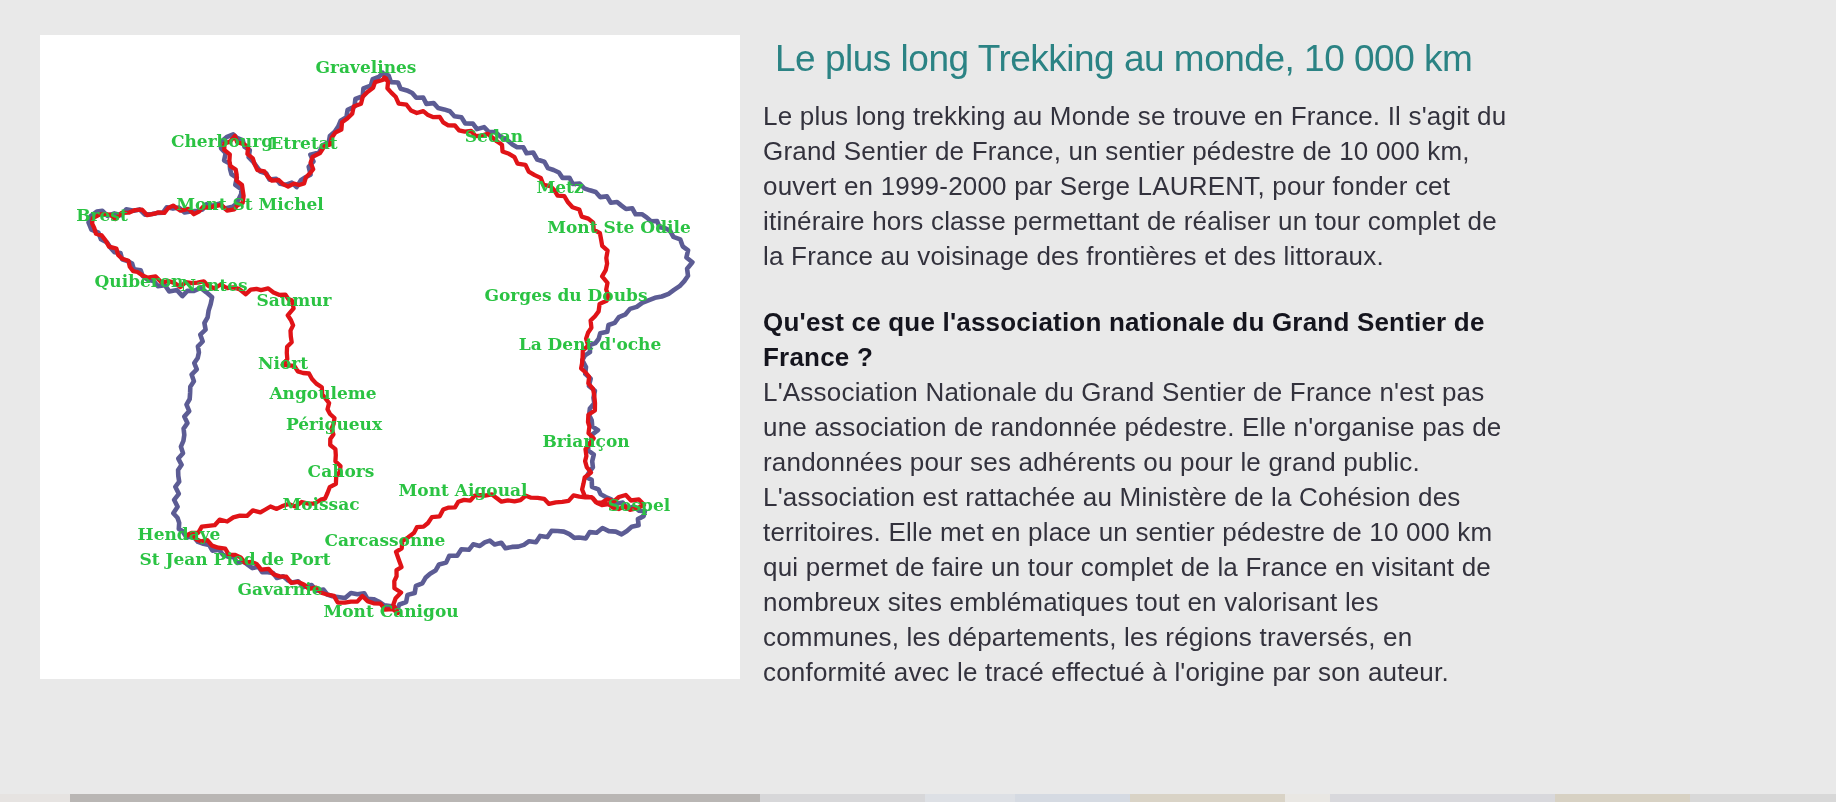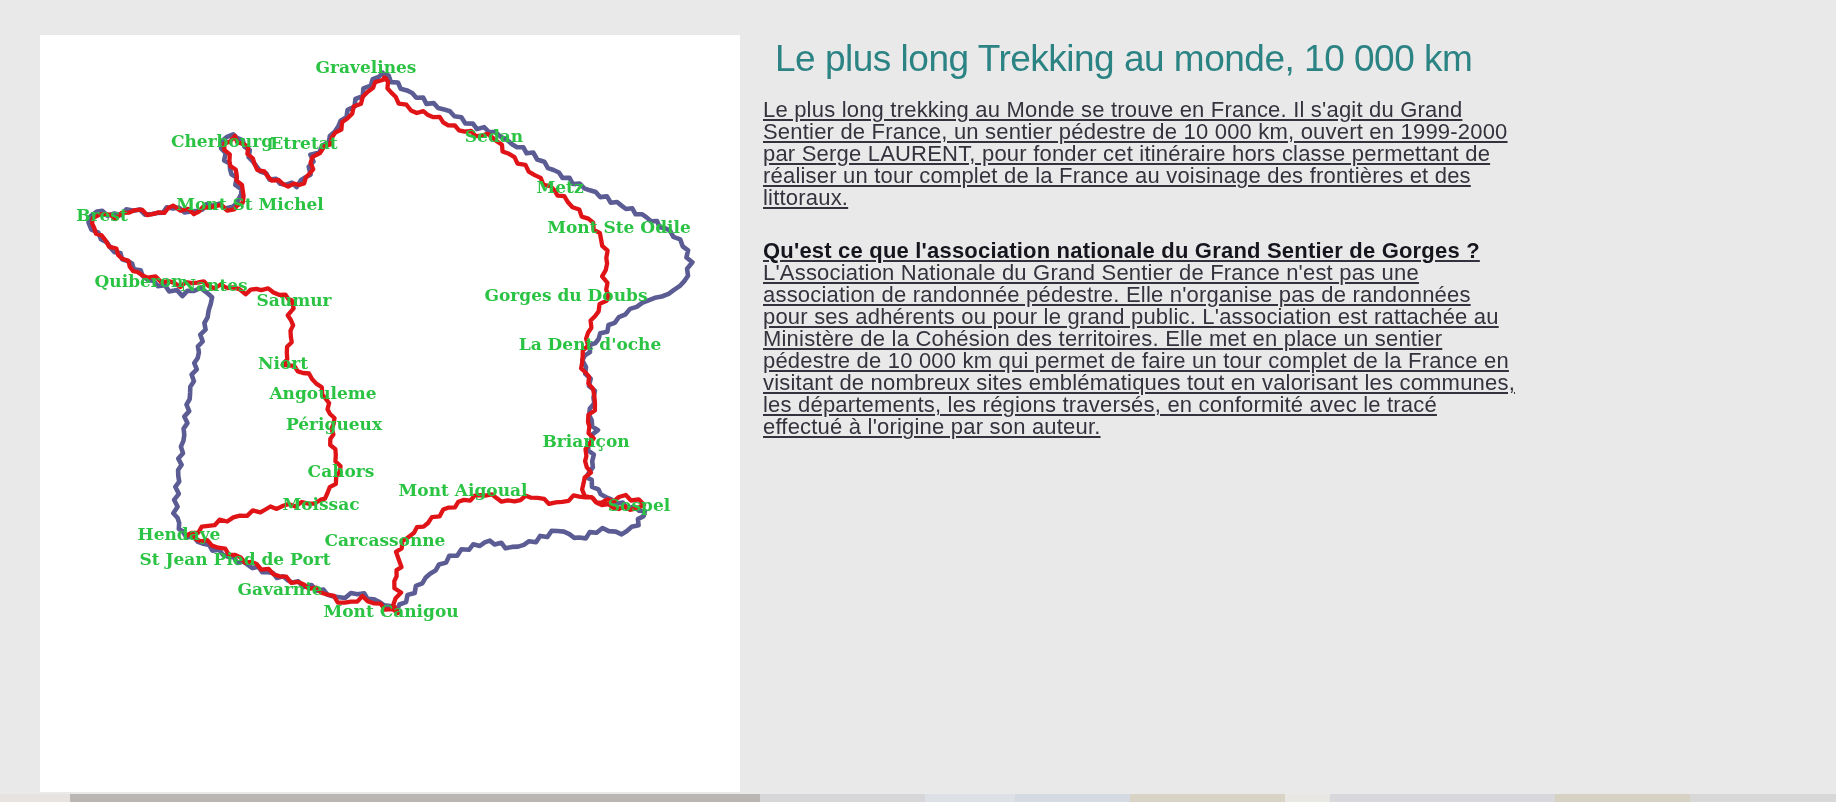--- a/index.html
+++ b/index.html
@@ -4,42 +4,41 @@
 <style>
   html,body{margin:0;padding:0;}
   body{
     width:1836px;height:802px;
     background:#e9e9e9;
     font-family:"Liberation Sans",sans-serif;
     position:relative;overflow:hidden;
   }
   .map-panel{
     position:absolute;left:40px;top:35px;
-    width:700px;height:757px;
+    width:700px;height:644px;
     background:#ffffff;
   }
   .map-panel svg{display:block;width:700px;height:640px;}
   .map-label{
     font-family:"DejaVu Serif","Liberation Serif",serif;
     font-weight:bold;font-size:17px;
   }
   .route{fill:none;stroke-linecap:round;stroke-linejoin:round;}
   .article{
     position:absolute;left:763px;top:36px;width:757px;
   }
   .page-title{
     font-size:37px;font-weight:400;line-height:1.25;
     letter-spacing:-0.5px;
     margin:0 0 17px 12px;
     color:#2b8384;
   }
   .body-text{
-    font-size:22px;line-height:22px;letter-spacing:0.2px;
+    font-size:26px;line-height:35px;letter-spacing:0.2px;
     color:#33323d;
-    text-decoration:underline;
   }
   .body-text p{margin:0;}
   .para-lead{margin-bottom:31px !important;}
   .question{font-weight:bold;color:#15151e;}
   .bottom-strip{
     position:absolute;left:0;top:794px;width:1836px;height:8px;
     display:flex;
   }
   .bottom-strip div{height:8px;}
 </style>
@@ -76,21 +75,21 @@
       <text x="195" y="525" class="map-label" fill="#2bc343" text-anchor="middle" dominant-baseline="middle">St Jean Pied de Port</text>
       <text x="240" y="555" class="map-label" fill="#2bc343" text-anchor="middle" dominant-baseline="middle">Gavarnie</text>
       <text x="351" y="577" class="map-label" fill="#2bc343" text-anchor="middle" dominant-baseline="middle">Mont Canigou</text>
     </svg>
 </div>
 
 <div class="article">
   <h1 class="page-title">Le plus long Trekking au monde, 10 000 km</h1>
   <div class="body-text">
     <p class="para-lead">Le plus long trekking au Monde se trouve en France. Il s'agit du Grand Sentier de France, un sentier pédestre de 10 000 km, ouvert en 1999-2000 par Serge LAURENT, pour fonder cet itinéraire hors classe permettant de réaliser un tour complet de la France au voisinage des frontières et des littoraux.</p>
-    <p class="question">Qu'est ce que l'association nationale du Grand Sentier de Gorges ?</p>
+    <p class="question">Qu'est ce que l'association nationale du Grand Sentier de France ?</p>
     <p>L'Association Nationale du Grand Sentier de France n'est pas une association de randonnée pédestre. Elle n'organise pas de randonnées pour ses adhérents ou pour le grand public. L'association est rattachée au Ministère de la Cohésion des territoires. Elle met en place un sentier pédestre de 10 000 km qui permet de faire un tour complet de la France en visitant de nombreux sites emblématiques tout en valorisant les communes, les départements, les régions traversés, en conformité avec le tracé effectué à l'origine par son auteur.</p>
   </div>
 </div>
 
 <div class="bottom-strip">
     <div style="width: 70px; background: rgb(230, 227, 225);"></div>
     <div style="width: 690px; background: rgb(185, 182, 180);"></div>
     <div style="width: 165px; background: rgb(215, 215, 217);"></div>
     <div style="width: 90px; background: rgb(221, 224, 229);"></div>
     <div style="width: 115px; background: rgb(213, 218, 226);"></div>

